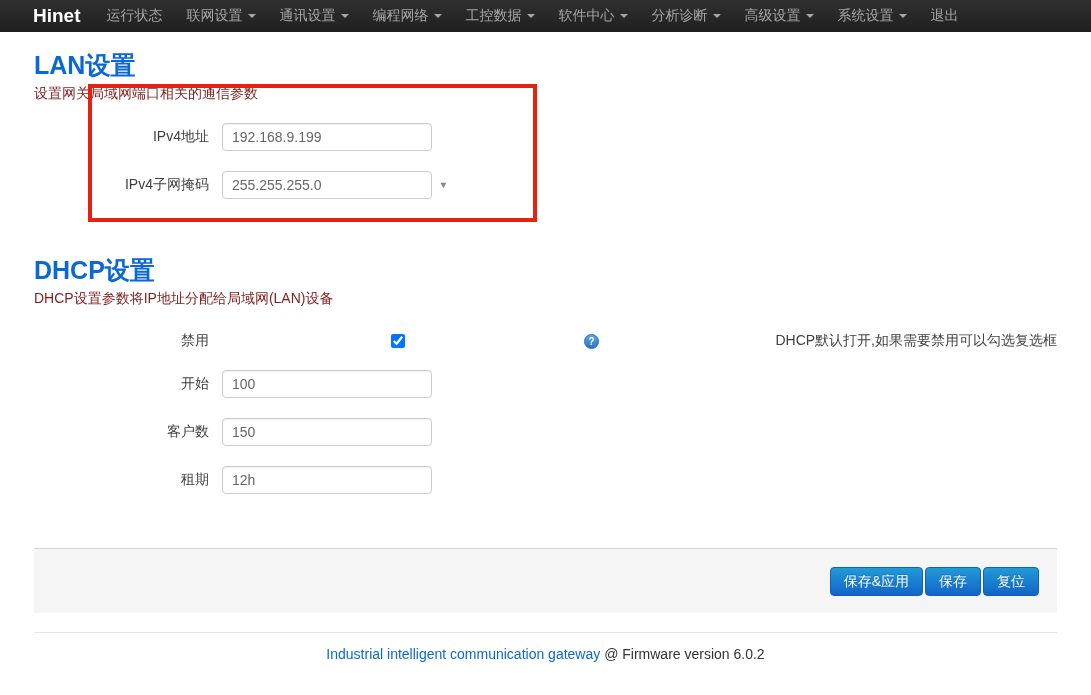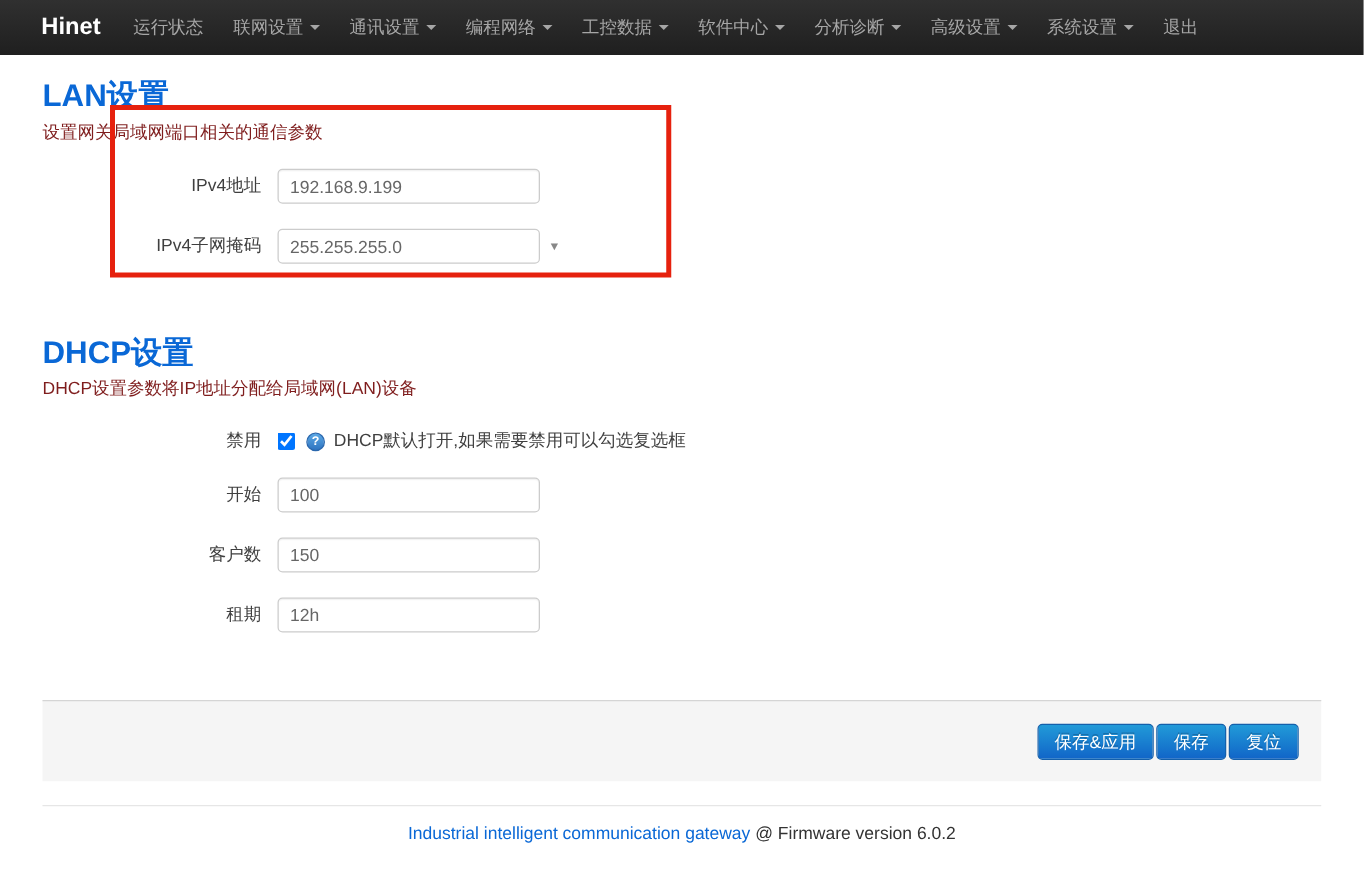--- a/index.html
+++ b/index.html
@@ -7,21 +7,21 @@
     width: 1091px; height: 695px;
     background: #ffffff;
     font-family: "Liberation Sans", "DejaVu Sans", sans-serif;
     font-size: 14px;
     overflow: hidden;
     position: relative;
   }
 
   
   .navbar {
-    height: 44px;
+    height: 32px;
     background: linear-gradient(to bottom, #303030, #1f1f1f);
     display: flex;
     align-items: center;
   }
   .brand {
     color: #ffffff;
     font-size: 19px;
     font-weight: bold;
     margin-left: 33px;
     margin-right: 14px;
@@ -113,20 +113,21 @@
     font-size: 9px;
     color: #888888;
     pointer-events: none;
   }
   .checkbox-row {
     display: flex;
     align-items: center;
     height: 18px;
     margin-top: 25px;
     margin-bottom: 20px;
+    justify-content: space-between;
   }
   input.checkbox { width: 14px; height: 14px; cursor: pointer; }
   .help-icon {
     display: inline-flex;
     align-items: center;
     justify-content: center;
     width: 15px; height: 15px;
     margin-left: 9px;
     border-radius: 50%;
     background: linear-gradient(to bottom, #5ba8e5, #2f74c0);

